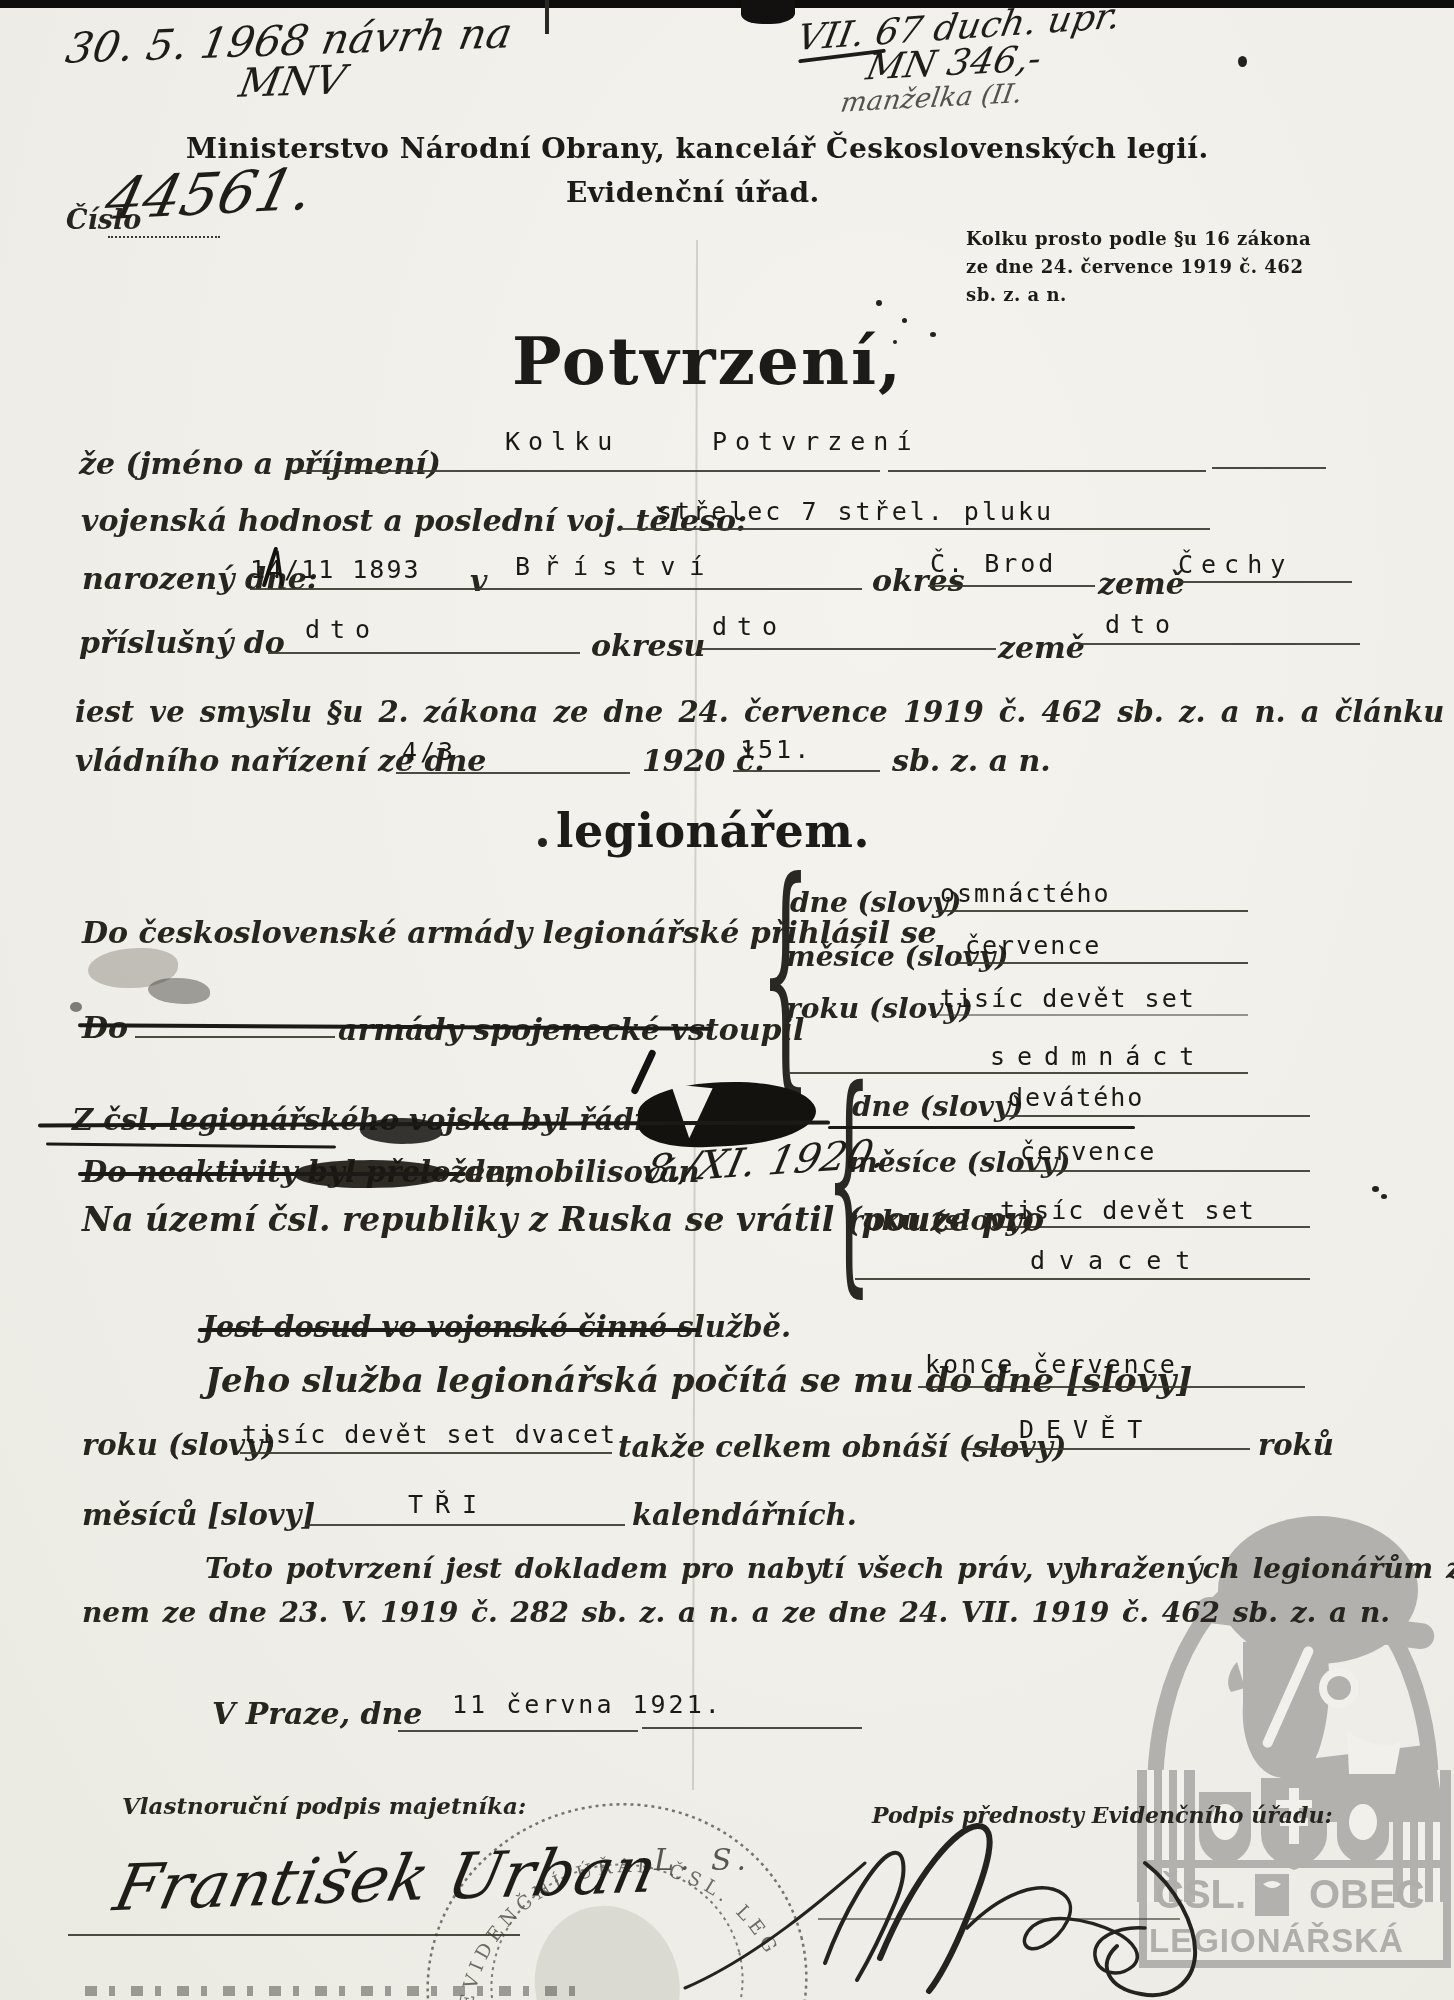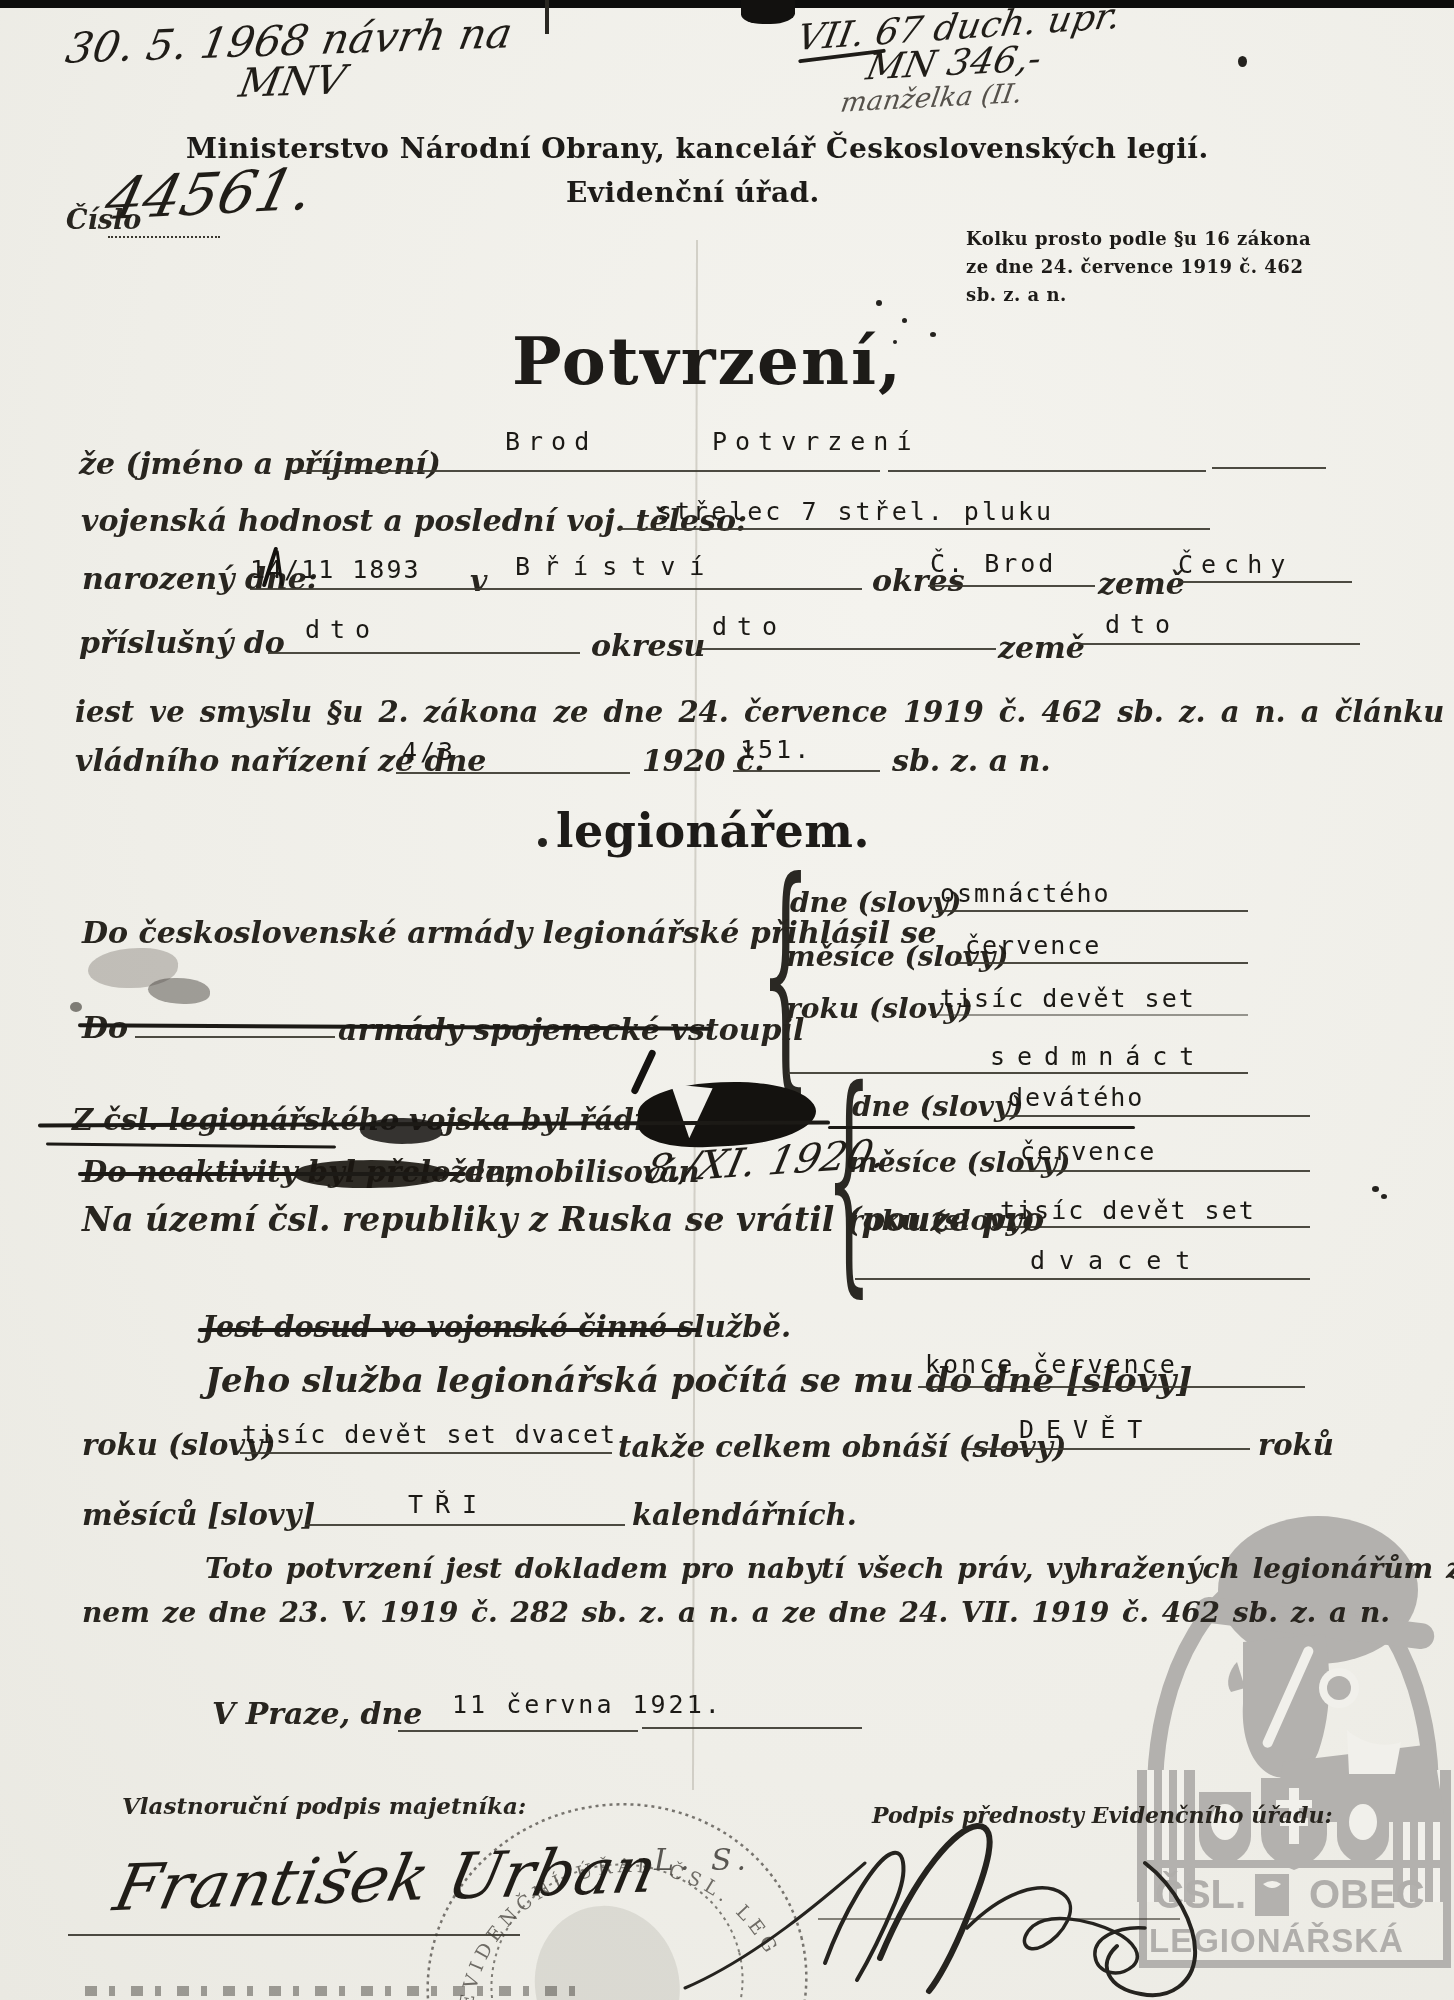--- a/index.html
+++ b/index.html
@@ -102,21 +102,21 @@
   <div class="abs frm" style="left:66px;top:204px;font-size:27px">Číslo</div>
   <div class="abs" style="left:108px;top:236px;width:112px;border-bottom:2px dotted #3a372f"></div>
   <div class="abs hand" style="left:108px;top:160px;font-size:58px;transform:skewX(-16deg) rotate(-3deg)">44561.</div>
 
   <div class="abs hd" style="left:966px;top:228px;font-size:18px">Kolku prosto podle §u 16 zákona</div>
   <div class="abs hd" style="left:966px;top:256px;font-size:18px">ze dne 24. července 1919 č. 462</div>
   <div class="abs hd" style="left:966px;top:284px;font-size:18px">sb. z. a n.</div>
 
   <div class="abs hd" style="left:512px;top:322px;font-size:66px;letter-spacing:2px">Potvrzení,</div>
 
-  <div class="abs tw sp8" style="left:505px;top:427px">Brod</div>
+  <div class="abs tw sp8" style="left:505px;top:427px">Kolku</div>
   <div class="abs tw sp8" style="left:712px;top:427px">Potvrzení</div>
   <div class="abs frm" style="left:79px;top:446px">že (jméno a příjmení)</div>
   <div class="ln" style="left:292px;top:470px;width:588px"></div>
   <div class="ln" style="left:888px;top:470px;width:318px"></div>
   <div class="ln" style="left:1212px;top:467px;width:114px"></div>
 
   <div class="abs frm" style="left:81px;top:503px">vojenská hodnost a poslední voj. těleso:</div>
   <div class="abs tw" style="left:657px;top:497px">střelec 7 střel. pluku</div>
   <div class="ln" style="left:618px;top:528px;width:592px"></div>
 

